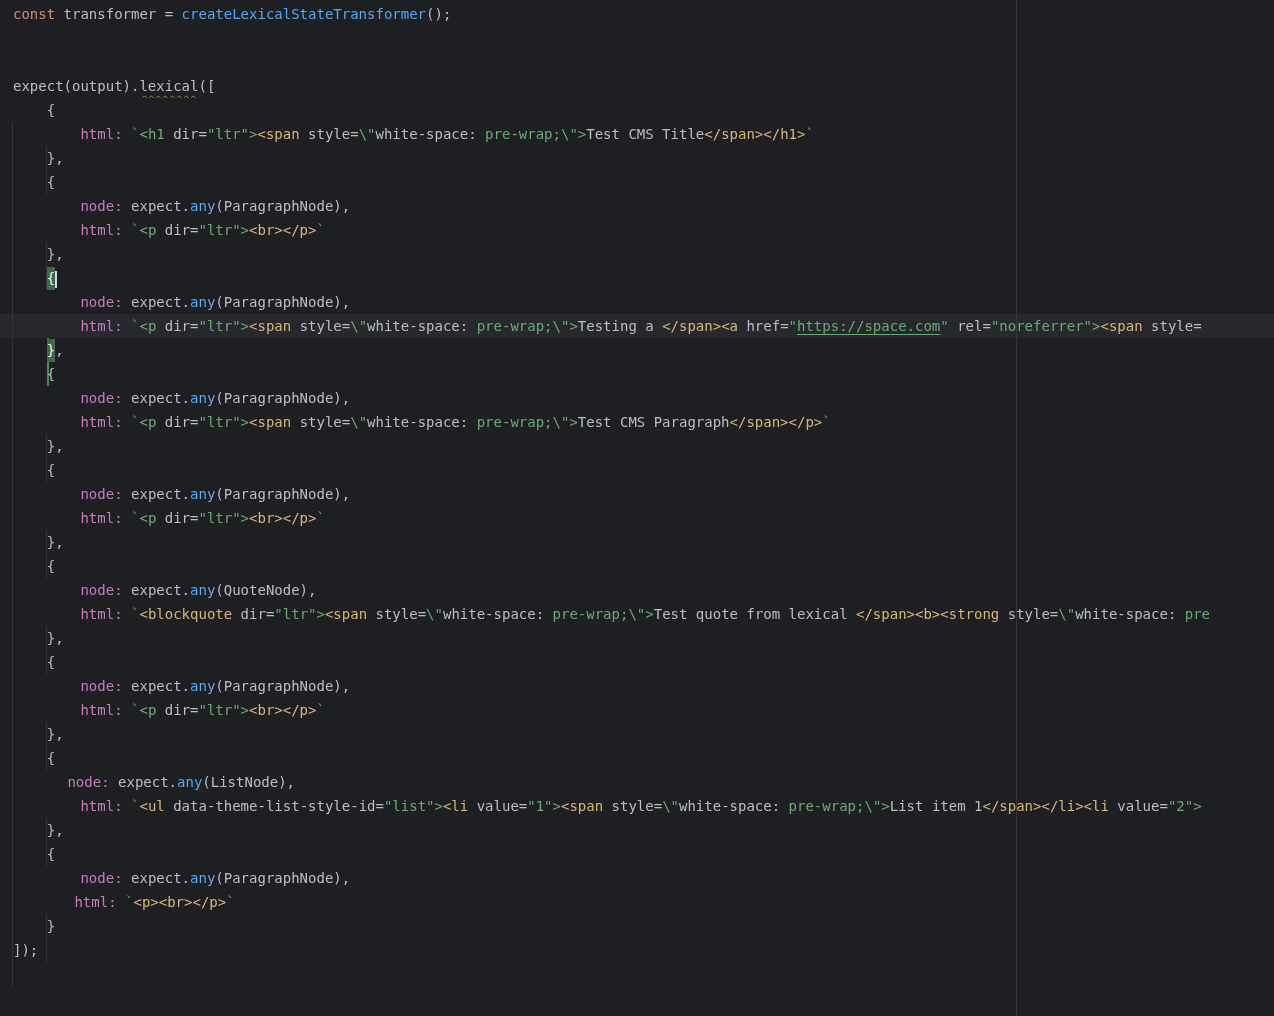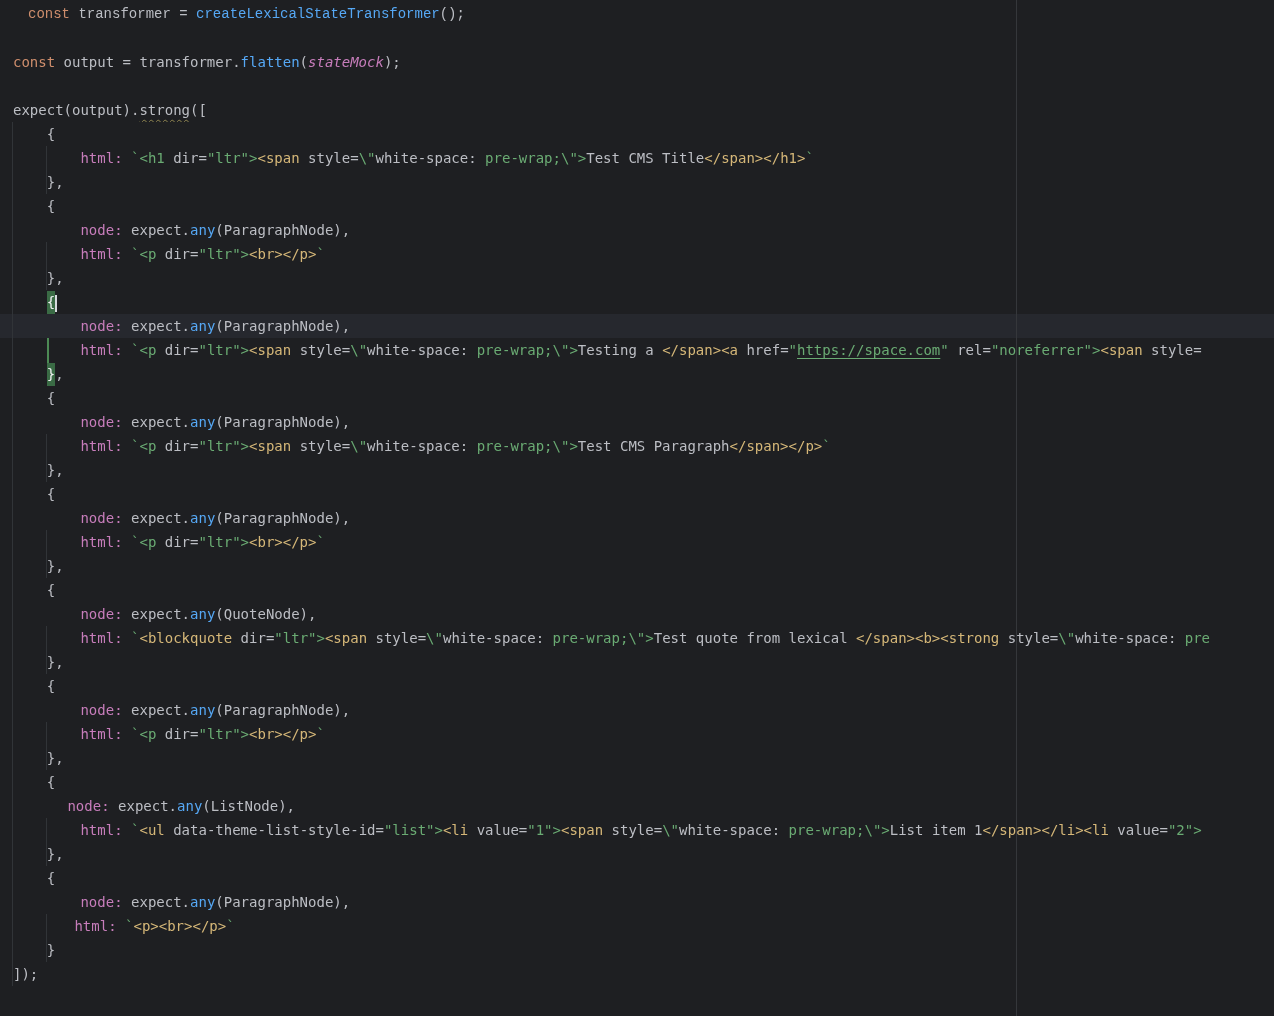--- a/index.html
+++ b/index.html
@@ -48,25 +48,24 @@
       <div class="indent-guide" style="left: calc(4ch + 12px); top: 146px; height: 48px;"></div>
       <div class="indent-guide" style="left: calc(4ch + 12px); top: 242px; height: 48px;"></div>
       <div class="indent-guide" style="left: calc(4ch + 12px); top: 434px; height: 48px;"></div>
       <div class="indent-guide" style="left: calc(4ch + 12px); top: 530px; height: 48px;"></div>
       <div class="indent-guide" style="left: calc(4ch + 12px); top: 626px; height: 48px;"></div>
       <div class="indent-guide" style="left: calc(4ch + 12px); top: 722px; height: 48px;"></div>
       <div class="indent-guide" style="left: calc(4ch + 12px); top: 818px; height: 48px;"></div>
       <div class="indent-guide" style="left: calc(4ch + 12px); top: 914px; height: 48px;"></div>
     </div>
   <div class="code">
-      <div class="code-line" style="padding-left: 28px; font-family: Liberation Mono, monospace;"><span class="tok-k">const</span><span class="tok-d"> transformer = </span><span class="tok-f">createLexicalStateTransformer</span><span class="tok-d">();</span></div>
+      <div class="code-line" style="padding-left: 13px;"><span class="tok-k">const</span><span class="tok-d"> transformer = </span><span class="tok-f">createLexicalStateTransformer</span><span class="tok-d">();</span></div>
       <div class="code-line" style="padding-left: 13px;"></div>
-      <div class="code-line" style="padding-left: 13px;"><span class="tok-k">const</span><span class="tok-d"> output = transformer.</span><span class="tok-f">flatten</span><span class="tok-d">(</span><span class="tok-i">stateMock</span><span class="tok-d">);</span></div>
       <div class="code-line" style="padding-left: 13px;"></div>
-      <div class="code-line" style="padding-left: 13px;"><span class="tok-d">expect(output).</span><span class="tok-w">strong</span><span class="tok-d">([</span></div>
+      <div class="code-line" style="padding-left: 13px;"><span class="tok-d">expect(output).</span><span class="tok-w">lexical</span><span class="tok-d">([</span></div>
       <div class="code-line" style="padding-left: 13px;"><span class="tok-d">    {</span></div>
       <div class="code-line" style="padding-left: 13px;"><span class="tok-d">        </span><span class="tok-p">html:</span><span class="tok-d"> </span><span class="tok-s">`&lt;h1 </span><span class="tok-d">dir=</span><span class="tok-s">"ltr"&gt;</span><span class="tok-t">&lt;span</span><span class="tok-d"> style=</span><span class="tok-s">\"</span><span class="tok-d">white-space:</span><span class="tok-s"> pre-wrap;</span><span class="tok-s">\"&gt;</span><span class="tok-d">Test CMS Title</span><span class="tok-t">&lt;/span&gt;&lt;/h1&gt;</span><span class="tok-s">`</span></div>
       <div class="code-line" style="padding-left: 13px;"><span class="tok-d">    },</span></div>
       <div class="code-line" style="padding-left: 13px;"><span class="tok-d">    {</span></div>
       <div class="code-line" style="padding-left: 13px;"><span class="tok-d">        </span><span class="tok-p">node:</span><span class="tok-d"> expect.</span><span class="tok-f">any</span><span class="tok-d">(ParagraphNode),</span></div>
       <div class="code-line" style="padding-left: 13px;"><span class="tok-d">        </span><span class="tok-p">html:</span><span class="tok-d"> </span><span class="tok-s">`&lt;p </span><span class="tok-d">dir=</span><span class="tok-s">"ltr"&gt;</span><span class="tok-t">&lt;br&gt;&lt;/p&gt;</span><span class="tok-s">`</span></div>
       <div class="code-line" style="padding-left: 13px;"><span class="tok-d">    },</span></div>
       <div class="code-line" style="padding-left: 13px;"><span class="tok-d">    </span><span class="tok-b">{</span><span class="cursor"></span></div>
       <div class="code-line" style="padding-left: 13px;"><span class="tok-d">        </span><span class="tok-p">node:</span><span class="tok-d"> expect.</span><span class="tok-f">any</span><span class="tok-d">(ParagraphNode),</span></div>
       <div class="code-line" style="padding-left: 13px;"><span class="tok-d">        </span><span class="tok-p">html:</span><span class="tok-d"> </span><span class="tok-s">`&lt;p </span><span class="tok-d">dir=</span><span class="tok-s">"ltr"&gt;</span><span class="tok-t">&lt;span</span><span class="tok-d"> style=</span><span class="tok-s">\"</span><span class="tok-d">white-space:</span><span class="tok-s"> pre-wrap;</span><span class="tok-s">\"&gt;</span><span class="tok-d">Testing a </span><span class="tok-t">&lt;/span&gt;&lt;a</span><span class="tok-d"> href=</span><span class="tok-s">"</span><span class="tok-u">https://space.com</span><span class="tok-s">"</span><span class="tok-d"> rel=</span><span class="tok-s">"noreferrer"&gt;</span><span class="tok-t">&lt;span</span><span class="tok-d"> style=</span></div>

